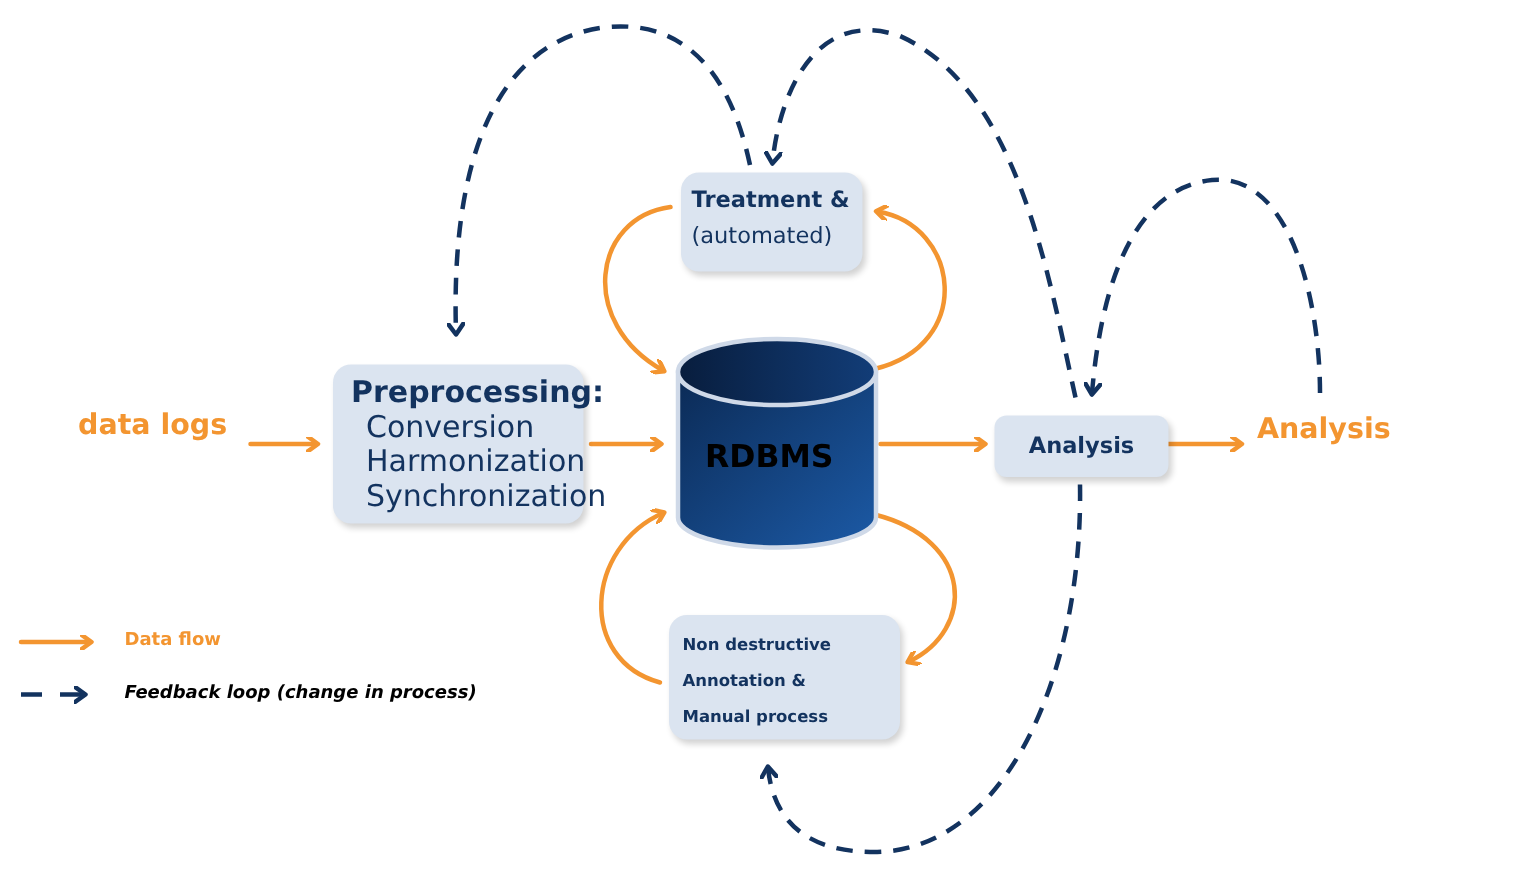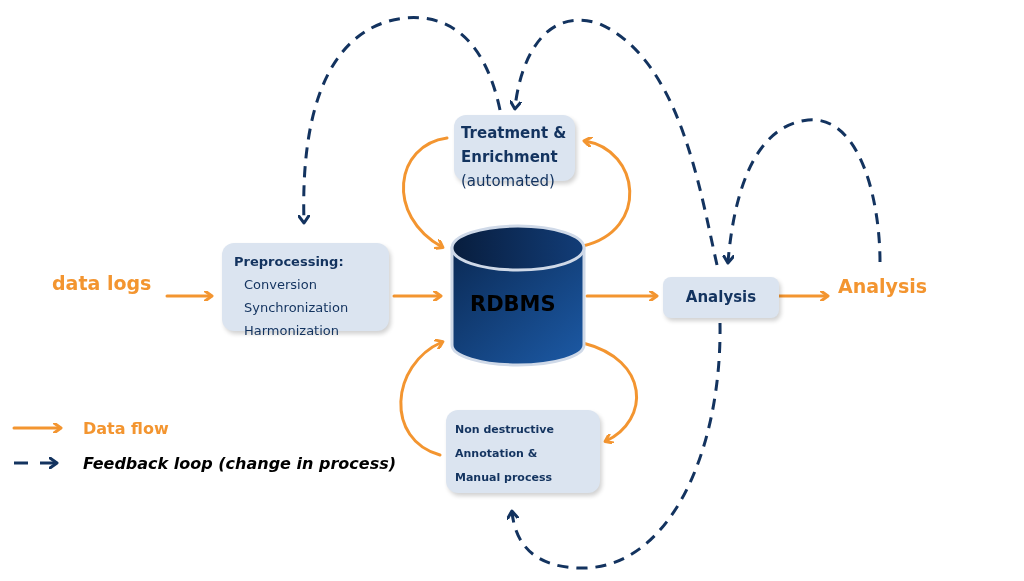--- a/index.html
+++ b/index.html
@@ -7,21 +7,21 @@
   #canvas { position:absolute; left:0; top:0; width:1024px; height:581px; }
   .box {
     position:absolute; background:#dbe4f0; border-radius:12px;
     box-shadow: 2px 3px 4px rgba(0,0,0,0.18);
     color:#13335f; font-family:"DejaVu Sans", sans-serif;
     box-sizing:border-box;
   }
   .box .line { display:block; white-space:nowrap; }
   .bold { font-weight:bold; }
   .orange-text { position:absolute; color:#f39530; font-weight:bold; font-family:"DejaVu Sans", sans-serif; white-space:nowrap; }
-  .legend-text { position:absolute; font-weight:bold; font-family:"DejaVu Sans", sans-serif; font-size:16px; white-space:nowrap; }
+  .legend-text { position:absolute; font-weight:bold; font-family:"DejaVu Sans", sans-serif; font-size:12px; white-space:nowrap; }
   #db-label { position:absolute; color:#000000; font-weight:bold; font-family:"DejaVu Sans", sans-serif; font-size:21px; }
 </style>
 </head>
 <body>
 
 <svg id="canvas" viewBox="0 0 1024 581" xmlns="http://www.w3.org/2000/svg">
   <defs>
     <marker id="arrow-orange" markerWidth="10" markerHeight="10" refX="7" refY="5" orient="auto" markerUnits="userSpaceOnUse">
       <path d="M1,0 L8,5 L1,10" fill="none" stroke="#f39530" stroke-width="3" stroke-linecap="round" stroke-linejoin="round"></path>
     </marker>
@@ -67,30 +67,29 @@
   <g fill="none" stroke="#13335f" stroke-width="3">
     <path d="M14,463 L28,463"></path>
     <path d="M40,463 L56,463" marker-end="url(#arrow-navy)"></path>
   </g>
 </svg>
 
 <div class="orange-text" style="left:52px; top:270px; font-size:19px; line-height:27px;">
   <span style="display:block">data logs</span>
 </div>
 
-<div class="box" style="left:222px; top:243px; width:167px; height:88px; padding:7px 0 0 12px; font-size:13px; line-height:23px;">
+<div class="box" style="left:222px; top:243px; width:167px; height:106px; padding:7px 0 0 12px; font-size:20px; line-height:23px;">
   <span class="line bold">Preprocessing:</span>
   <span class="line" style="padding-left:10px">Conversion</span>
+  <span class="line" style="padding-left:10px">Harmonization</span>
   <span class="line" style="padding-left:10px">Synchronization</span>
-  <span class="line" style="padding-left:10px">Harmonization</span>
 </div>
 
 <div class="box" style="left:454px; top:115px; width:121px; height:66px; padding:6px 0 0 7px; font-size:15px; line-height:24px;">
   <span class="line bold">Treatment &amp;</span>
-  <span class="line bold">Enrichment</span>
   <span class="line">(automated)</span>
 </div>
 
 <div id="db-label" style="left:470px; top:292px;">RDBMS</div>
 
 <div class="box" style="left:446px; top:410px; width:154px; height:83px; padding:8px 0 0 9px; font-size:11px; line-height:24px;">
   <span class="line bold">Non destructive</span>
   <span class="line bold">Annotation &amp;</span>
   <span class="line bold">Manual process</span>
 </div>

